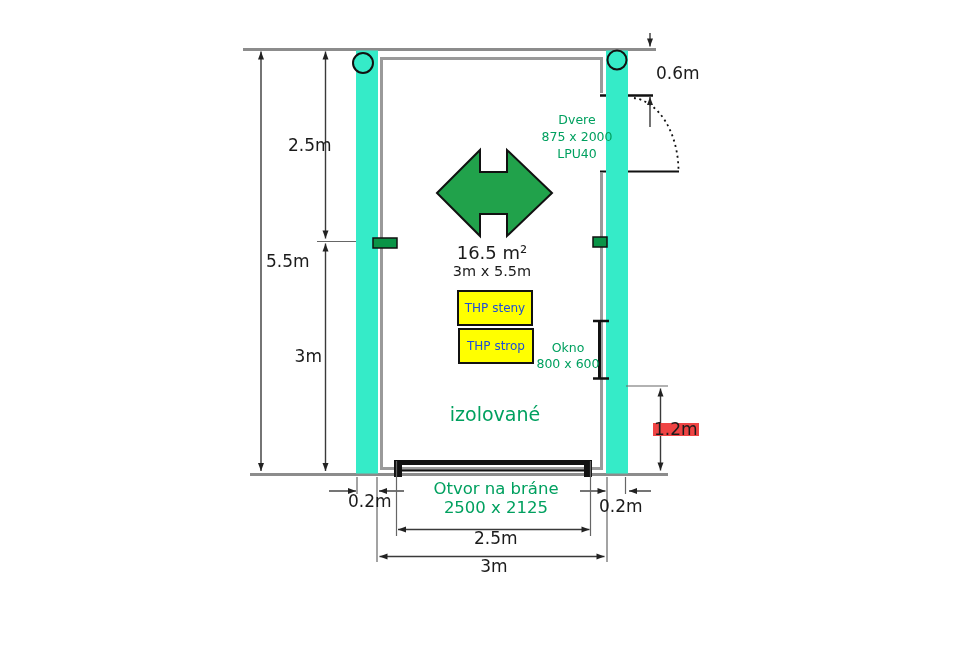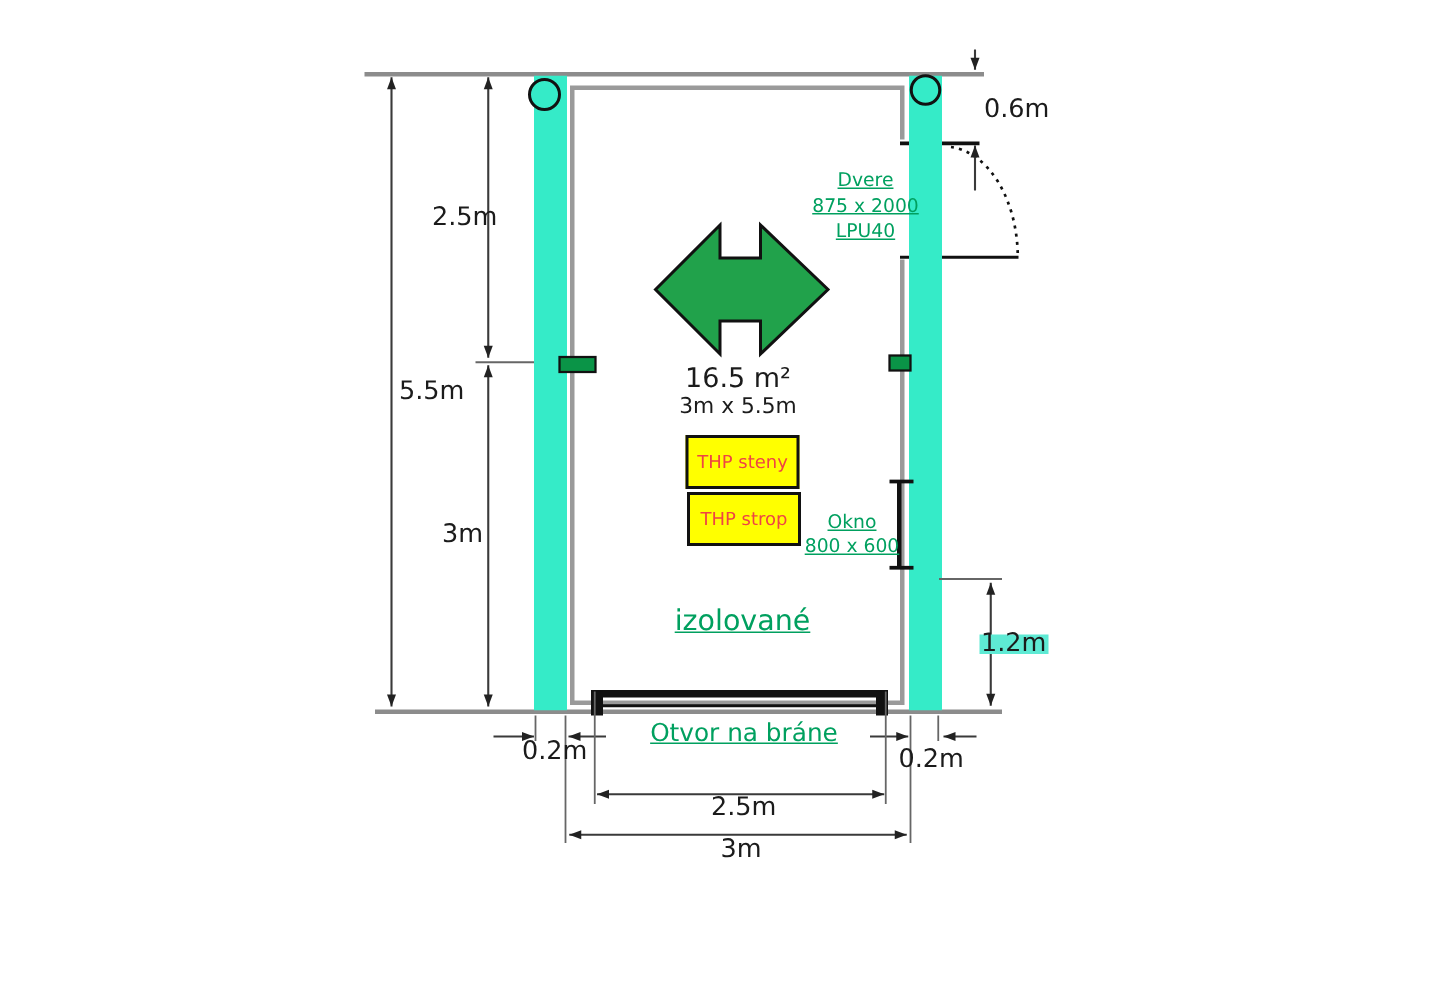--- a/index.html
+++ b/index.html
@@ -5,32 +5,32 @@
   html,body{margin:0;padding:0;background:#fff;}
   #canvas{
     position:relative;width:960px;height:660px;background:#ffffff;
     font-family:"DejaVu Sans","Liberation Sans",sans-serif;overflow:hidden;
   }
   #plan-svg{position:absolute;left:0;top:0;}
   .lbl{position:absolute;color:#1b1b1b;font-size:17px;line-height:13px;white-space:nowrap;}
   .lbl.right{text-align:right;}
   .lbl.center{text-align:center;}
   .green{color:var(--text-green,#00a05f);}
-  .block{position:absolute;text-align:center;white-space:nowrap;text-decoration:underline;}
+  .block{position:absolute;text-align:center;white-space:nowrap;}
   .dvere-block{font-size:12.5px;line-height:17px;}
   .okno-block{font-size:12.5px;line-height:16px;}
   .note-block{font-size:19px;line-height:22px;}
   .otvor-block{font-size:16.5px;line-height:19px;}
   .front-block{font-size:19px;letter-spacing:1.5px;}
   .panel-box{
     position:absolute;width:76px;height:36px;background:var(--panel-yellow,#ffff00);
     border:2px solid #111;display:flex;align-items:center;justify-content:center;
-    font-size:12px;color:#ef4444;box-sizing:border-box;
+    font-size:12px;color:#1d4ed8;box-sizing:border-box;
   }
-  .whitebg{background:#5eead4;padding:0 1px;}
+  .whitebg{background:#ef4444;padding:0 1px;}
   .cyan-fill{fill:var(--column-cyan,#35ebc8);}
   .tab-fill{fill:var(--tab-green,#0a9447);}
   .arrow-fill{fill:var(--arrow-green,#21a24b);}
   .wall{stroke:#8c8c8c;stroke-width:3;}
   .inner-wall{fill:#ffffff;stroke:#9a9a9a;stroke-width:3;}
   .blackline{stroke:#111;fill:none;}
   .dim{stroke:#3a3a3a;stroke-width:1.4;fill:none;}
   .witness{stroke:#666;stroke-width:1.2;fill:none;}
 </style>
 </head>
@@ -132,16 +132,17 @@
     <div>Okno</div>
     <div>800 x 600</div>
   </div>
 
   <div class="block note-block green" style="left:385px;top:403px;width:220px;">
     <div>izolované</div>
   </div>
 
   <div class="block otvor-block green" style="left:386px;top:479px;width:220px;">
     <div>Otvor na bráne</div>
+    <div>2500 x 2125</div>
   </div>
 
 
 </div>
 
 </body></html>

